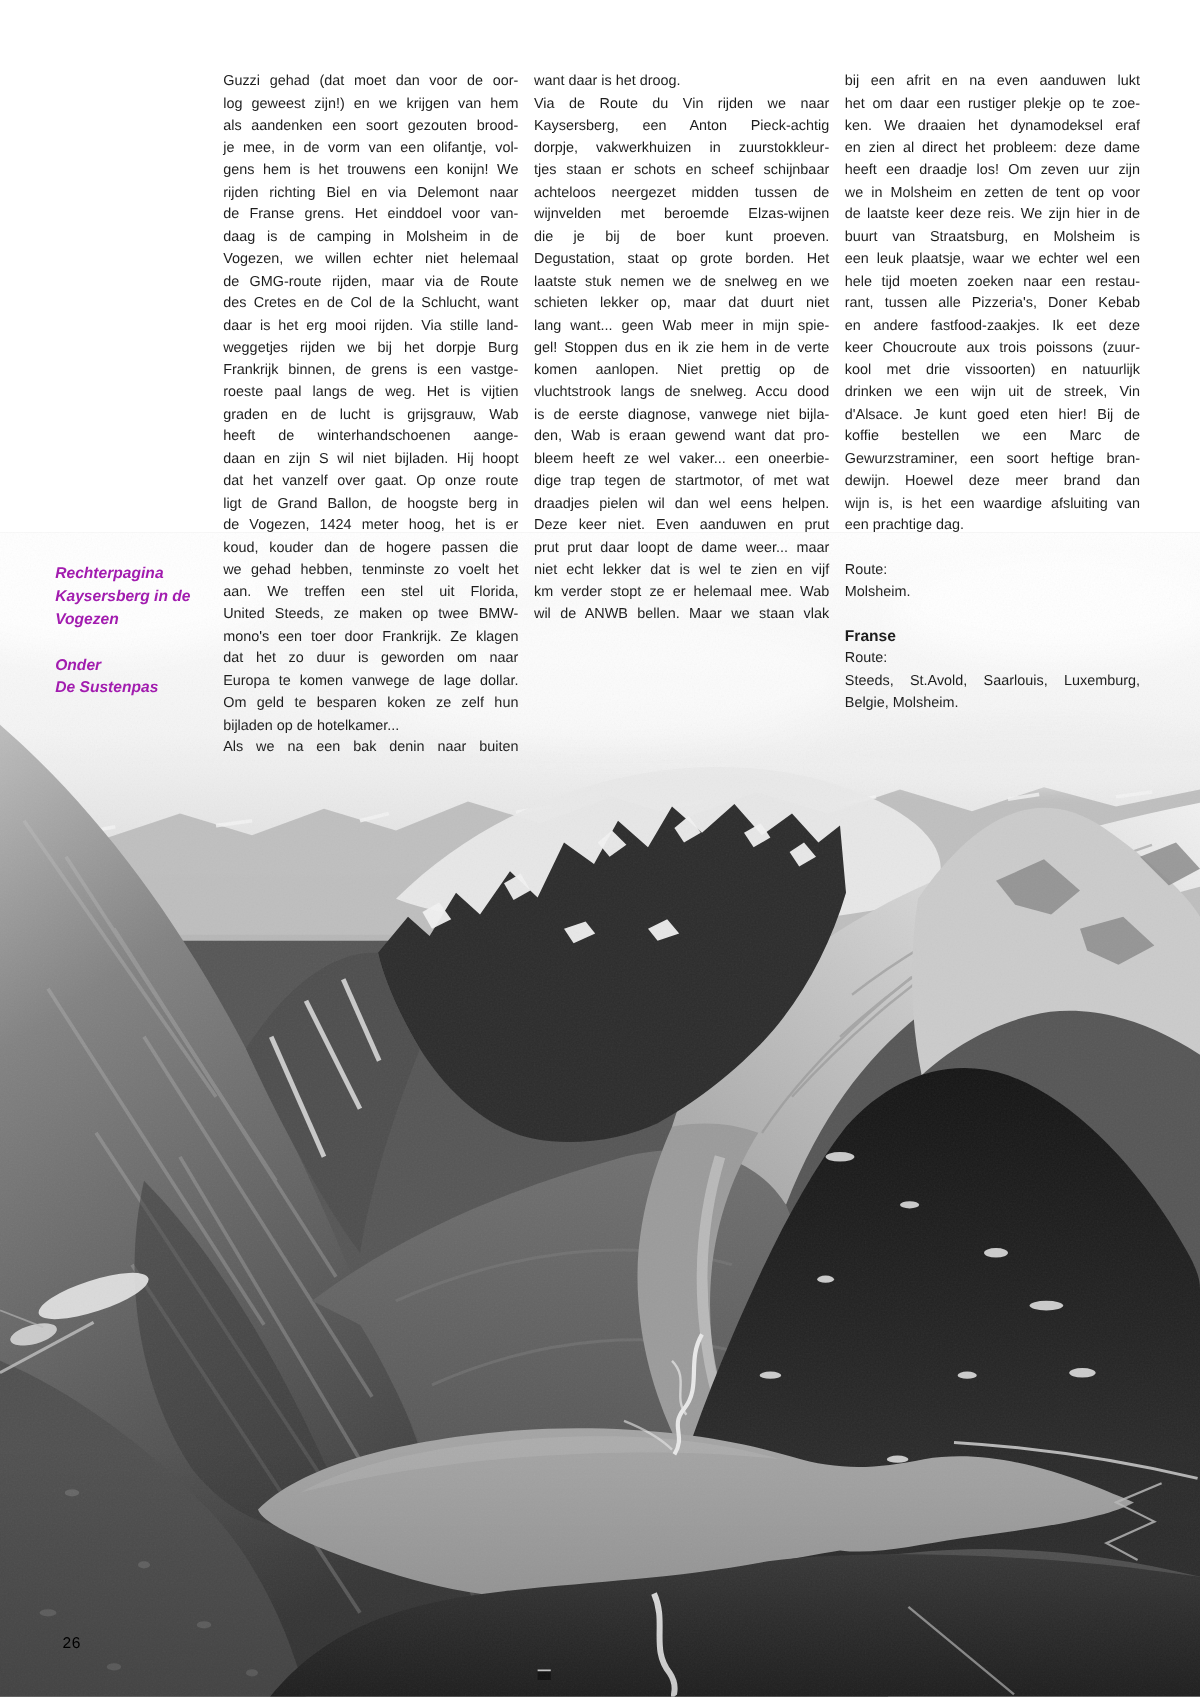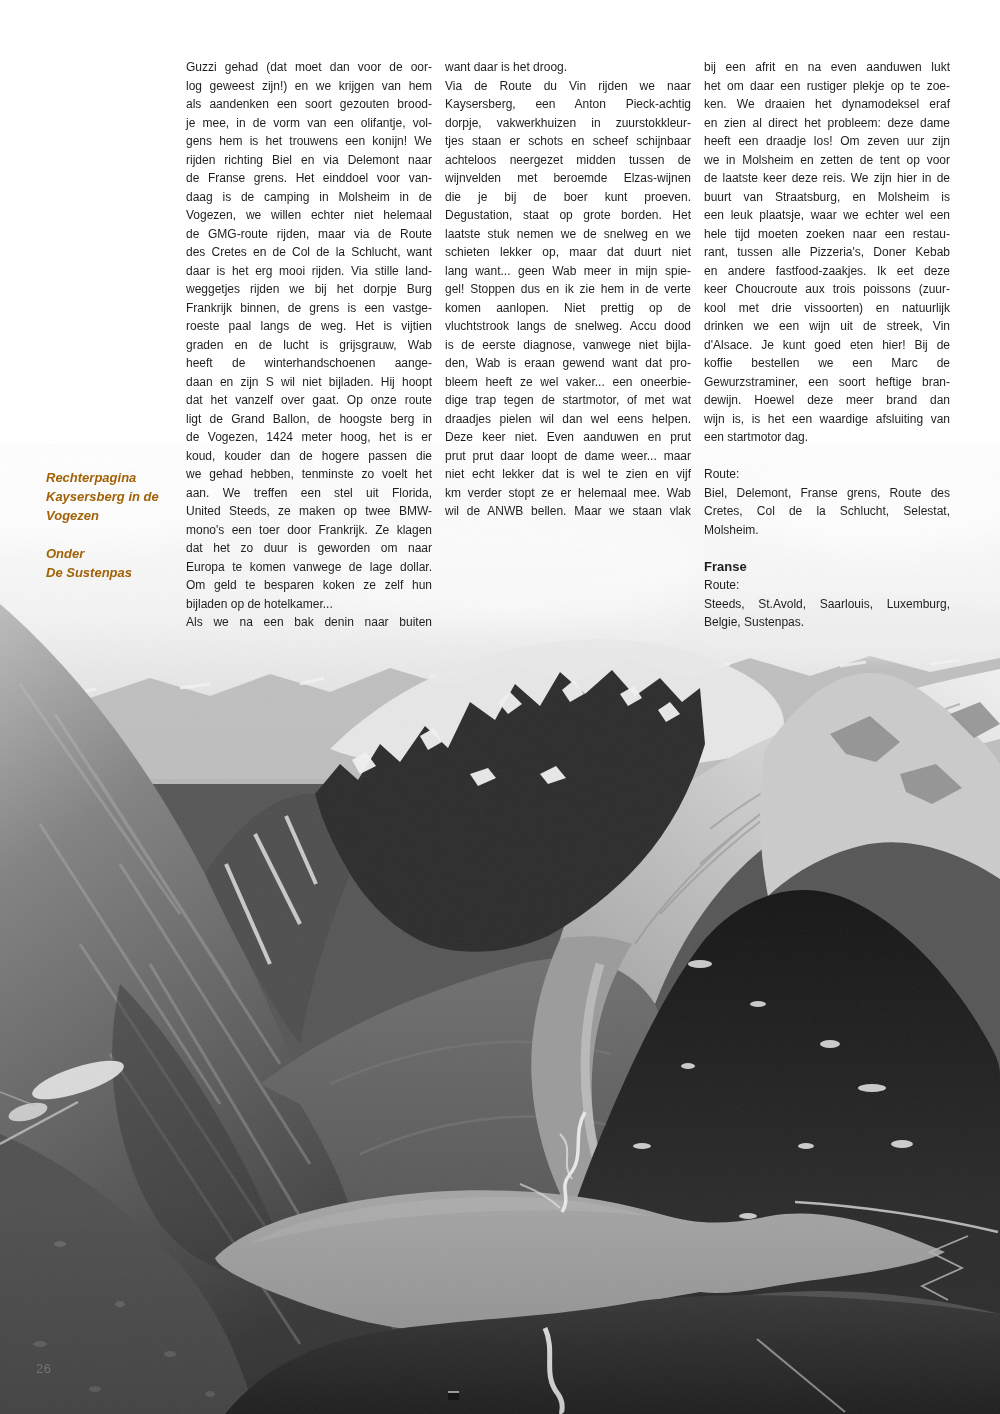--- a/index.html
+++ b/index.html
@@ -12,23 +12,23 @@
   .photo-wrap svg{display:block}
   .columns{position:absolute;left:186px;top:58px;width:774px;display:flex;gap:13px;z-index:2}
   .col{width:246px}
   .tblock{font-size:12px;line-height:18.5px;white-space:pre-line;text-align:justify;text-align-last:left}
   .just{text-align-last:justify}
   .end{text-align:center;text-align-last:left}
   .gap{height:18.5px}
   .italic{}
   .bold{font-weight:700;font-size:13px}
   .margin-notes{position:absolute;left:46px;top:468px;width:140px;z-index:2}
-  .cap-block{font-size:13px;line-height:19px;font-weight:700;font-style:italic;white-space:pre-line;color:#a16207}
+  .cap-block{font-size:13px;line-height:19px;font-weight:700;font-style:italic;white-space:pre-line;color:#a21caf}
   .cap-gap{height:19px}
-  .pagenum{position:absolute;left:36px;top:1361px;z-index:3;font-size:13px;font-weight:400;color:#737373;letter-spacing:.5px}
+  .pagenum{position:absolute;left:52px;top:1361px;z-index:3;font-size:13px;font-weight:400;color:#000000;letter-spacing:.5px}
 </style>
 </head>
 <body>
 
 <main class="columns">
   <section class="col">
     <div>
 
     <div class="tblock just">Guzzi gehad (dat moet dan voor de oor-
 log geweest zijn!) en we krijgen van hem
@@ -109,31 +109,29 @@
 rant, tussen alle Pizzeria's, Doner Kebab
 en andere fastfood-zaakjes. Ik eet deze
 keer Choucroute aux trois poissons (zuur-
 kool met drie vissoorten) en natuurlijk
 drinken we een wijn uit de streek, Vin
 d'Alsace. Je kunt goed eten hier! Bij de
 koffie bestellen we een Marc de
 Gewurzstraminer, een soort heftige bran-
 dewijn. Hoewel deze meer brand dan
 wijn is, is het een waardige afsluiting van</div>
-        <div class="tblock end">een startmotor dag.</div>
+        <div class="tblock end">een prachtige dag.</div>
         <div class="tblock gap"></div>
         <div class="tblock end italic">Route:</div>
-        <div class="tblock just italic">Biel, Delemont, Franse grens, Route des
-Cretes, Col de la Schlucht, Selestat,</div>
         <div class="tblock end italic">Molsheim.</div>
         <div class="tblock gap"></div>
         <div class="tblock end bold">Franse</div>
         <div class="tblock end italic">Route:</div>
         <div class="tblock just italic">Steeds, St.Avold, Saarlouis, Luxemburg,</div>
-        <div class="tblock end italic">Belgie, Sustenpas.</div>
+        <div class="tblock end italic">Belgie, Molsheim.</div>
       </div>
   </section>
 </main>
 
 <aside class="margin-notes">
   <div>
 
   <div class="cap-block">Rechterpagina
 Kaysersberg in de
 Vogezen</div>

